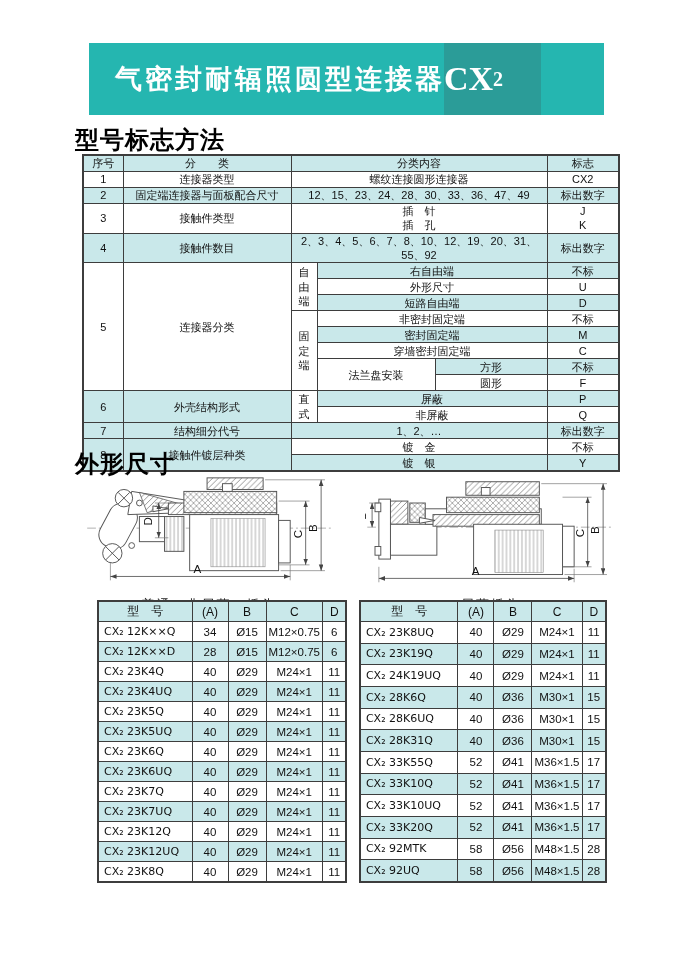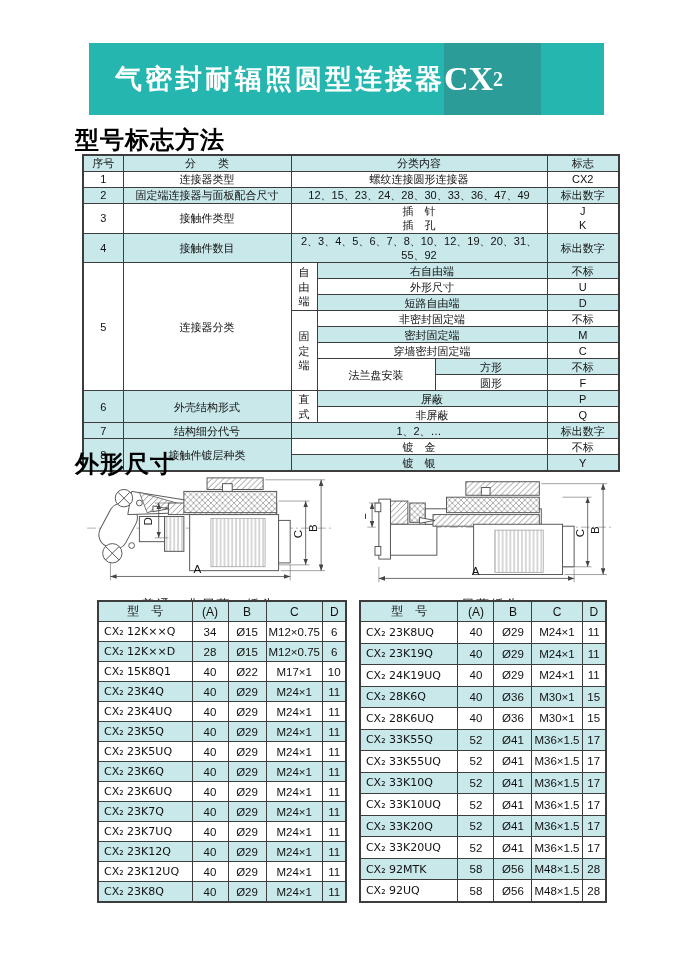--- a/index.html
+++ b/index.html
@@ -310,27 +310,20 @@
             <td>6</td>
           </tr>
           <tr>
             <td class="model">CX₂ 12K××D</td>
             <td>28</td>
             <td>Ø15</td>
             <td>M12×0.75</td>
             <td>6</td>
           </tr>
           <tr>
-            <td class="model">CX₂ 15K8Q1</td>
-            <td>40</td>
-            <td>Ø22</td>
-            <td>M17×1</td>
-            <td>10</td>
-          </tr>
-          <tr>
             <td class="model">CX₂ 23K4Q</td>
             <td>40</td>
             <td>Ø29</td>
             <td>M24×1</td>
             <td>11</td>
           </tr>
           <tr>
             <td class="model">CX₂ 23K4UQ</td>
             <td>40</td>
             <td>Ø29</td>
@@ -449,34 +442,34 @@
             <td>15</td>
           </tr>
           <tr>
             <td class="model">CX₂ 28K6UQ</td>
             <td>40</td>
             <td>Ø36</td>
             <td>M30×1</td>
             <td>15</td>
           </tr>
           <tr>
+            <td class="model">CX₂ 28K31Q</td>
+            <td>40</td>
+            <td>Ø36</td>
+            <td>M30×1</td>
+            <td>15</td>
+          </tr>
+          <tr>
             <td class="model">CX₂ 33K55Q</td>
             <td>52</td>
             <td>Ø41</td>
             <td>M36×1.5</td>
             <td>17</td>
           </tr>
           <tr>
-            <td class="model">CX₂ 33K55UQ</td>
-            <td>52</td>
-            <td>Ø41</td>
-            <td>M36×1.5</td>
-            <td>17</td>
-          </tr>
-          <tr>
             <td class="model">CX₂ 33K10Q</td>
             <td>52</td>
             <td>Ø41</td>
             <td>M36×1.5</td>
             <td>17</td>
           </tr>
           <tr>
             <td class="model">CX₂ 33K10UQ</td>
             <td>52</td>
             <td>Ø41</td>
@@ -484,27 +477,20 @@
             <td>17</td>
           </tr>
           <tr>
             <td class="model">CX₂ 33K20Q</td>
             <td>52</td>
             <td>Ø41</td>
             <td>M36×1.5</td>
             <td>17</td>
           </tr>
           <tr>
-            <td class="model">CX₂ 33K20UQ</td>
-            <td>52</td>
-            <td>Ø41</td>
-            <td>M36×1.5</td>
-            <td>17</td>
-          </tr>
-          <tr>
             <td class="model">CX₂ 92MTK</td>
             <td>58</td>
             <td>Ø56</td>
             <td>M48×1.5</td>
             <td>28</td>
           </tr>
           <tr>
             <td class="model">CX₂ 92UQ</td>
             <td>58</td>
             <td>Ø56</td>

